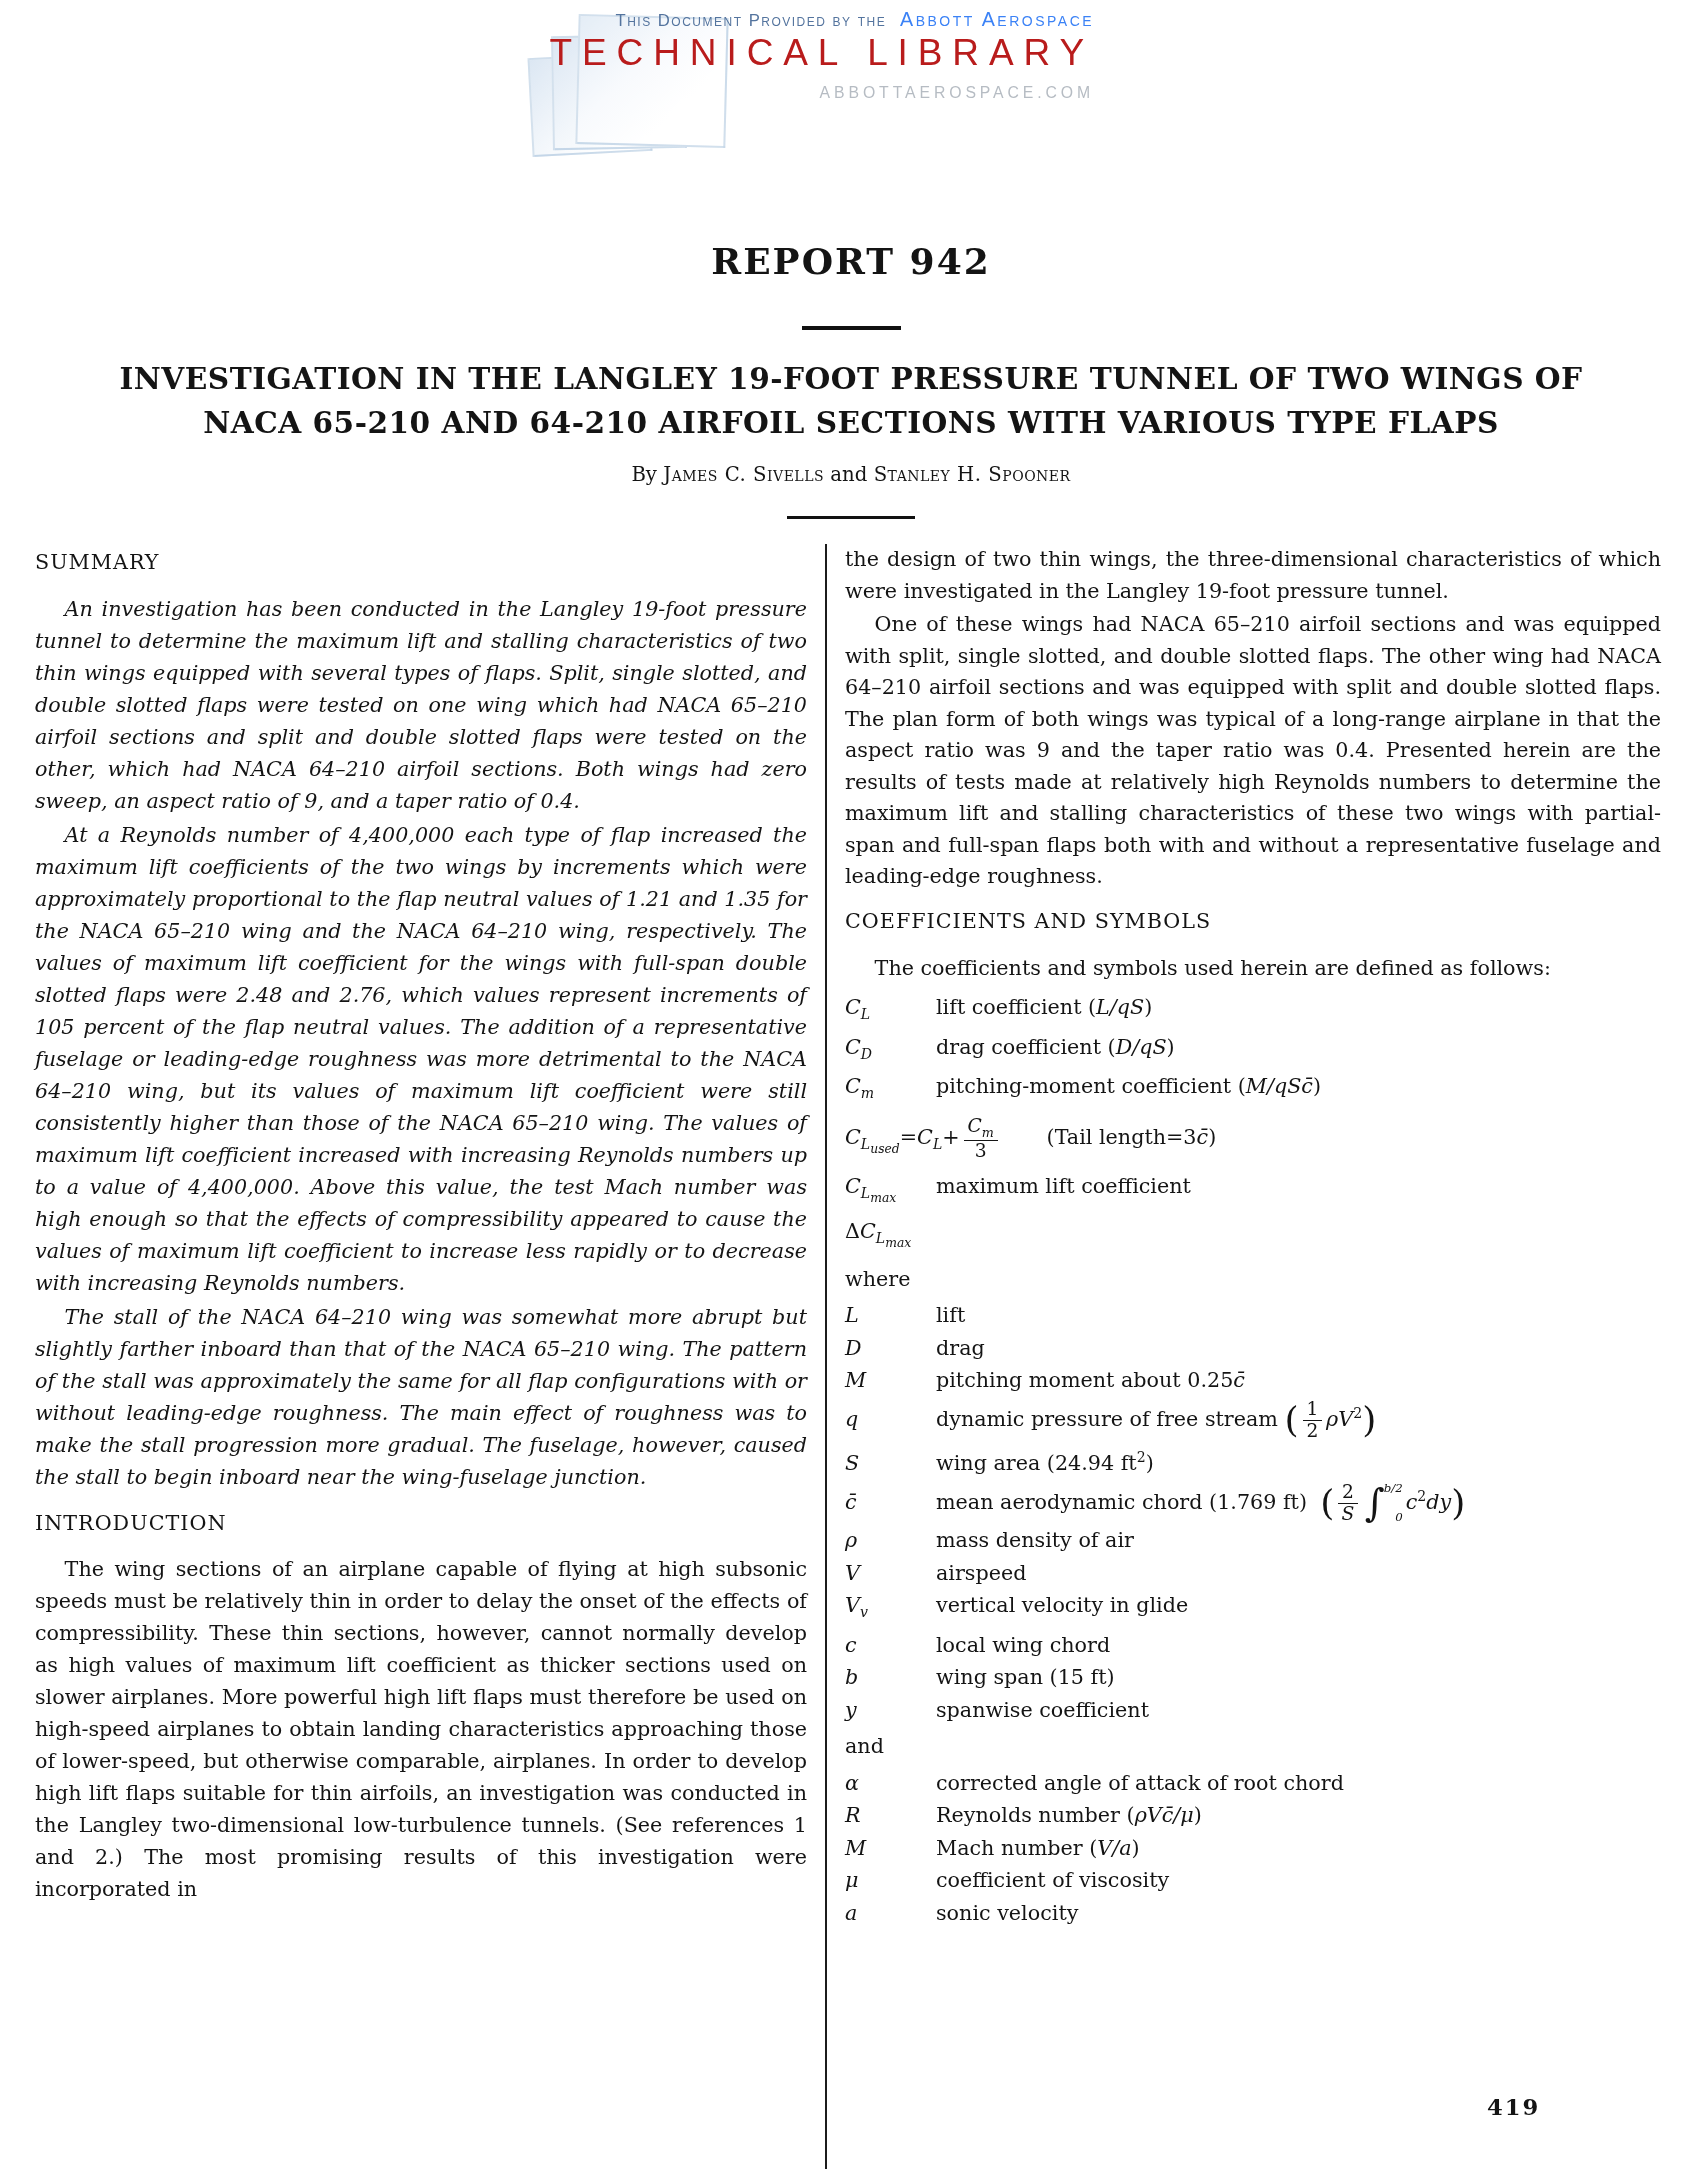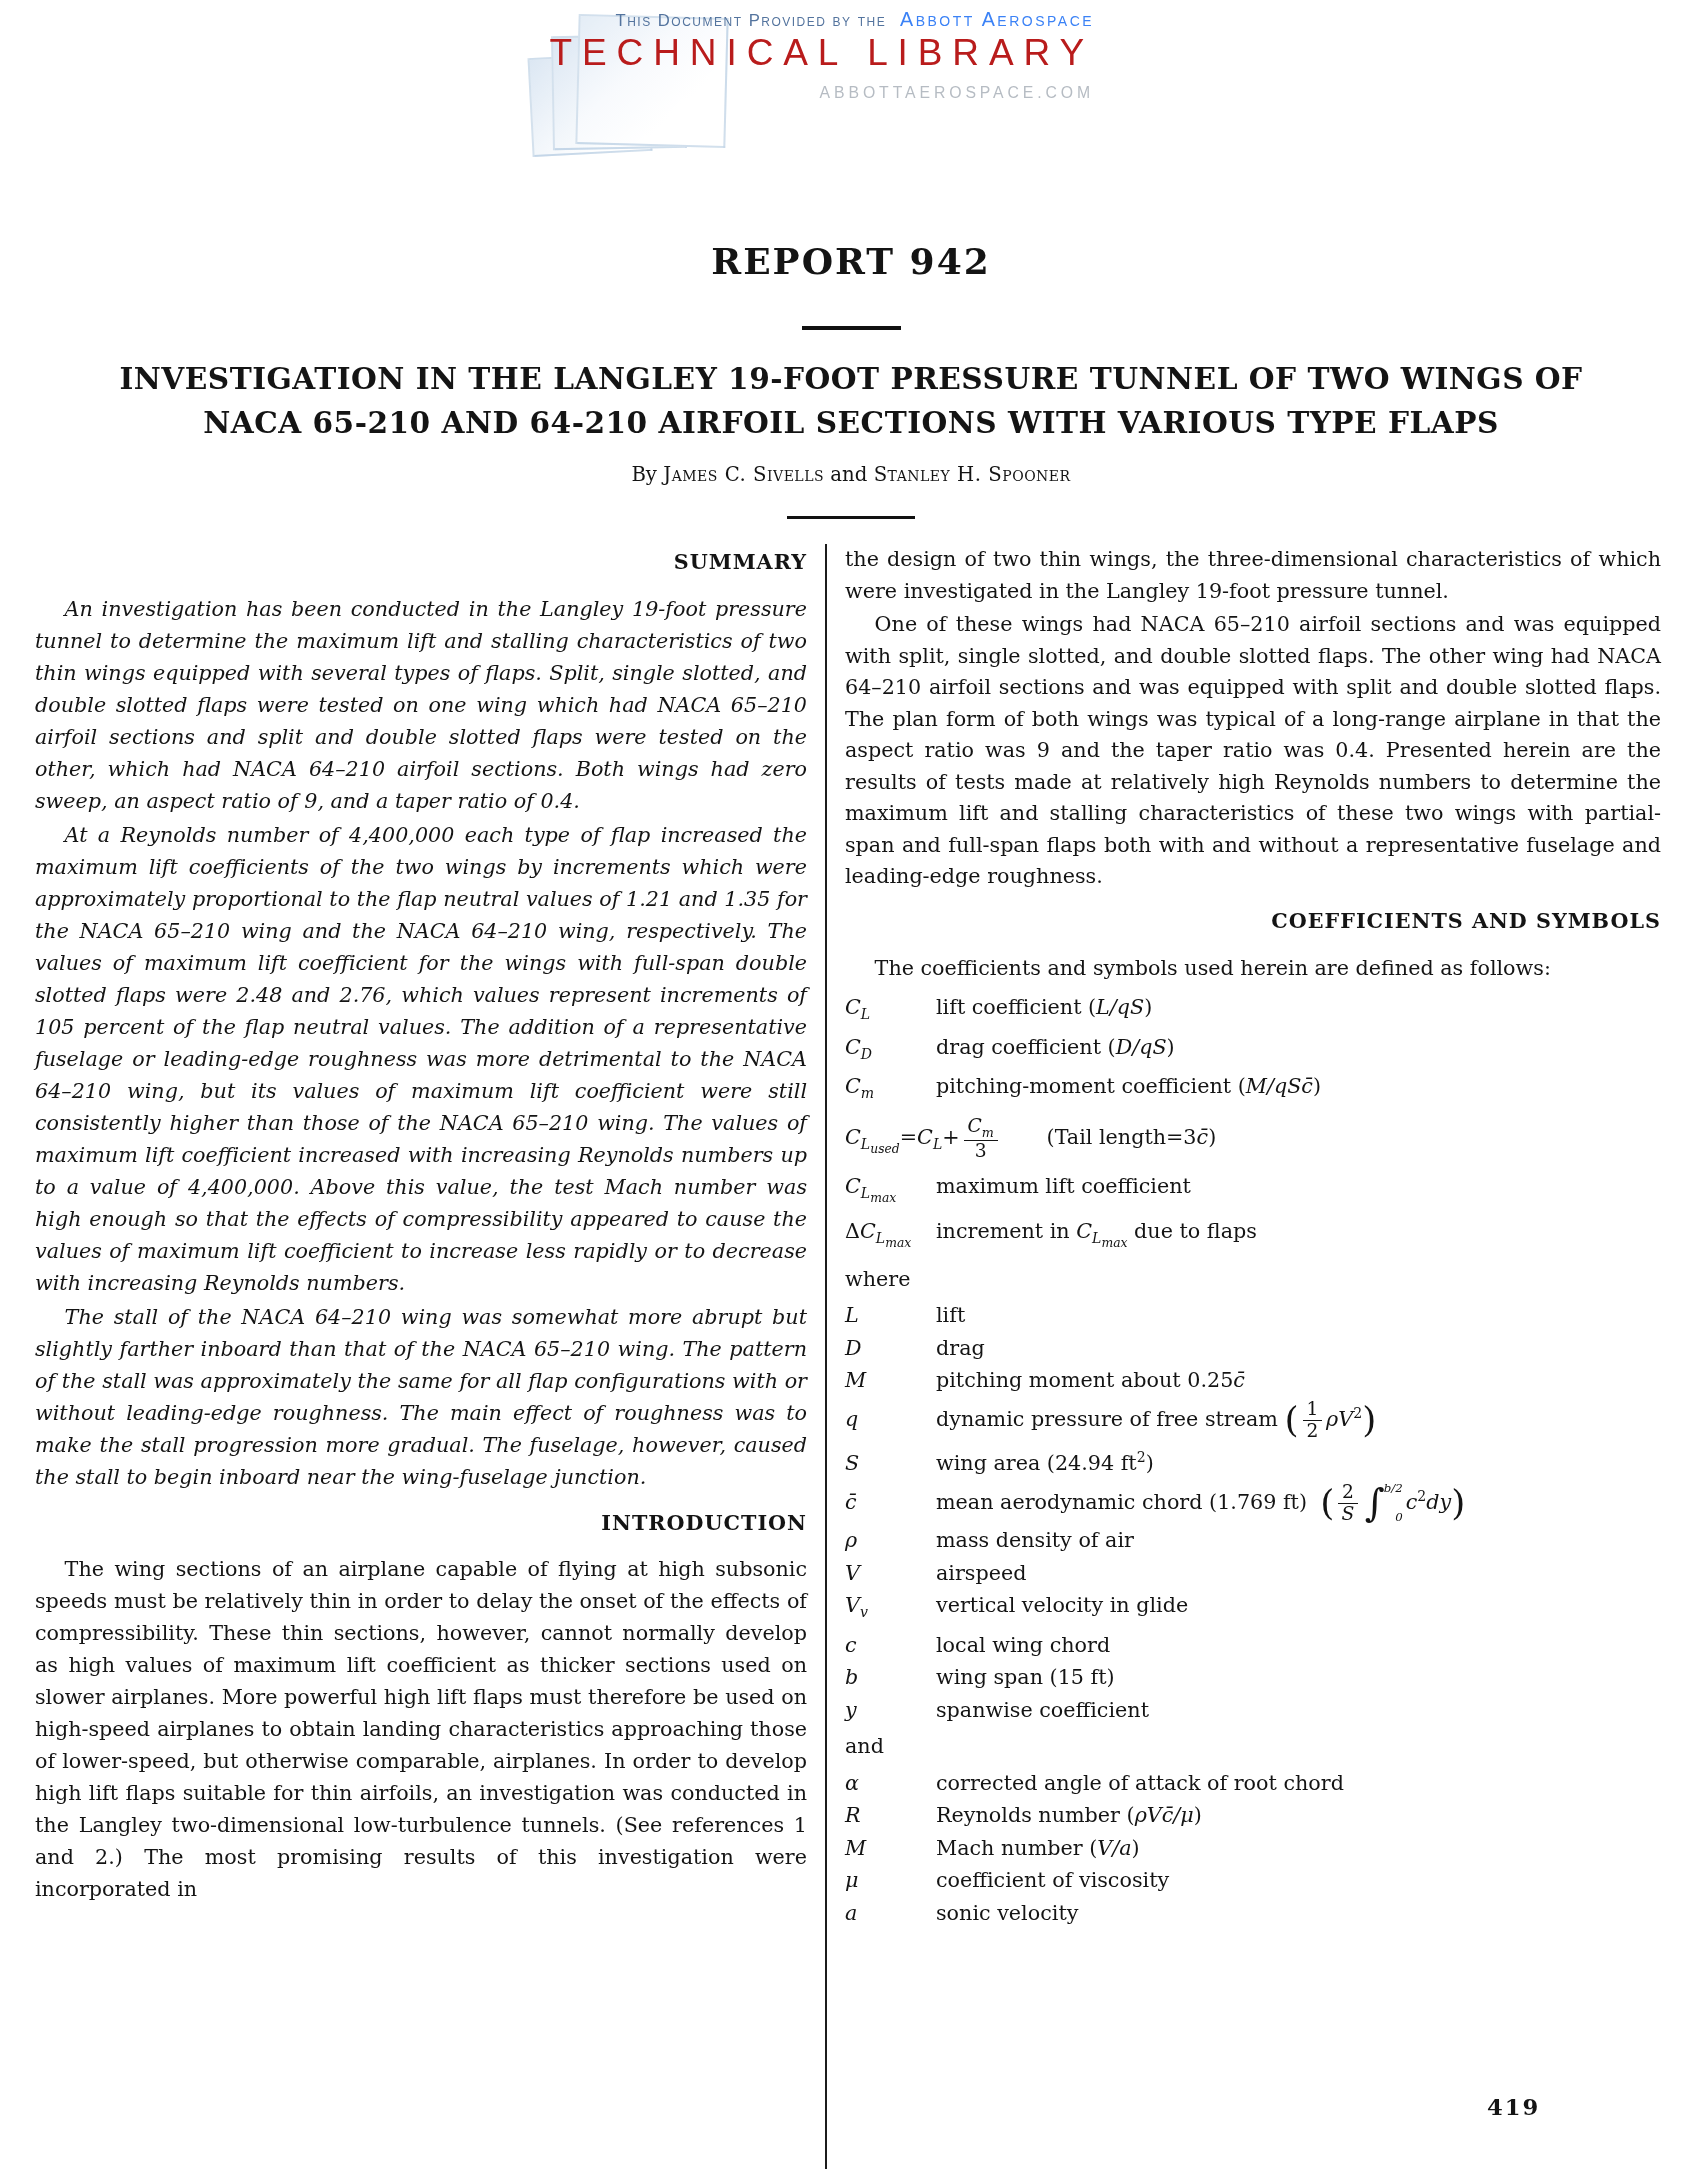--- a/index.html
+++ b/index.html
@@ -31,21 +31,21 @@
               font-size:29.6px;font-weight:700;line-height:44px;letter-spacing:0.5px;margin:0;}
   .byline{position:absolute;top:463px;left:0;right:0;text-align:center;font-size:19.7px;}
   .sc{font-variant:small-caps;letter-spacing:0.5px;}
   .rule-2{top:516px;left:787px;width:128px;height:3px;}
 
   
   .vdivider{position:absolute;top:544px;left:825px;width:2px;height:1625px;background:#1c1c1c;}
   .col{position:absolute;top:544px;font-size:20.7px;line-height:32px;text-align:justify;}
   .col-left{left:35px;width:772px;}
   .col-right{left:845px;width:816px;line-height:31.5px;}
-  .col h2{text-align:right;font-size:20.7px;font-weight:700;letter-spacing:1px;margin:13.8px 0 14.8px;}
+  .col h2{text-align:left;font-size:20.7px;font-weight:400;letter-spacing:1px;margin:13.8px 0 14.8px;}
   .col h2.first{margin-top:2px;}
   .col p{margin:0 0 2px;}
   .indent{text-indent:29.6px;}
   .noindent{text-indent:0;}
   .ital{font-style:italic;}
 
   
   .symbols{margin-top:7.9px;}
   .symrow{display:flex;align-items:baseline;margin:1px 0;}
   .symrow .sym{flex:0 0 91px;white-space:nowrap;}
@@ -129,21 +129,20 @@
           <span class="sym"><i>C<sub>m</sub></i></span>
           <span class="def">pitching-moment coefficient (<i>M/qSc̄</i>)</span>
         </div>
         <div class="symrow formula"><span><i>C<sub>L<sub>used</sub></sub></i>=<i>C<sub>L</sub></i>+<span class="frac"><span class="nu"><i>C<sub>m</sub></i></span><span class="de">3</span></span><span class="tail">(Tail length=3<i>c̄</i>)</span></span></div>
         <div class="symrow pair">
           <span class="sym"><i>C<sub>L<sub>max</sub></sub></i></span>
           <span class="def">maximum lift coefficient</span>
         </div>
         <div class="symrow pair">
           <span class="sym">Δ<i>C<sub>L<sub>max</sub></sub></i></span>
-          <span class="def">increment in <i>C<sub>L<sub>max</sub></sub></i> due to flaps</span>
         </div>
         <div class="symrow label">
           <span class="lab">where</span>
         </div>
         <div class="symrow pair">
           <span class="sym"><i>L</i></span>
           <span class="def">lift</span>
         </div>
         <div class="symrow pair">
           <span class="sym"><i>D</i></span>

